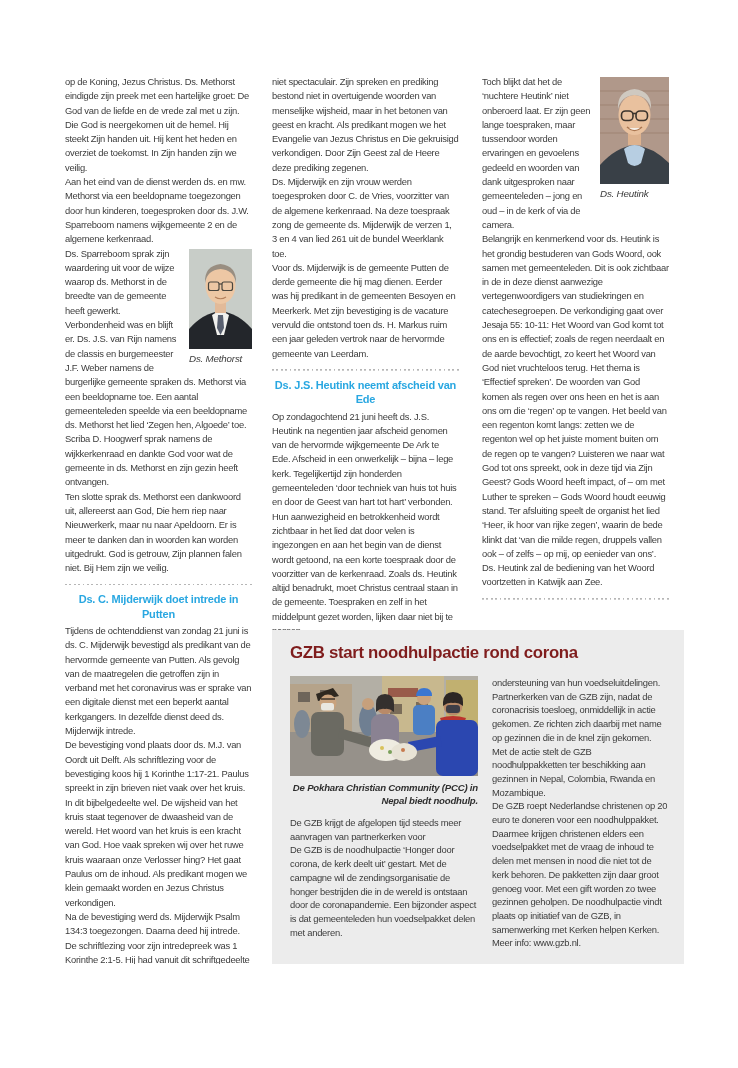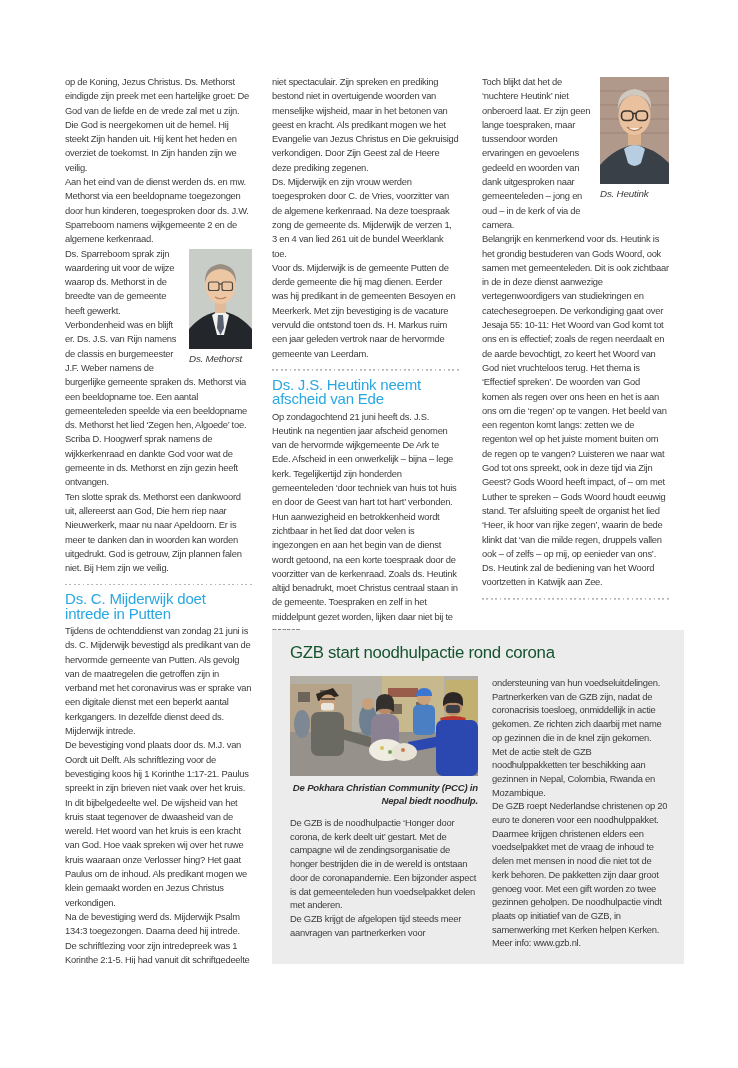--- a/index.html
+++ b/index.html
@@ -10,32 +10,32 @@
   }
   .col { position:absolute; top:75px; width:187px;
          font-size:9.4px; line-height:14.3px; letter-spacing:-0.25px; }
   .col1 { left:65px; }
   .col2 { left:272px; }
   .col3 { left:482px; }
   p { margin:0; }
   .sep { margin:8px 0 7px; height:2px; background-repeat:no-repeat;
          background-position:left center; background-size:100% 1.7px;
          background-image:repeating-linear-gradient(to right,#b6b6b6 0 1.7px, rgba(0,0,0,0) 1.7px 4.4px); }
-  .section-heading { color:#29a7e1; font-weight:normal; font-size:15px;
-                     letter-spacing:-0.2px; margin:1px 0 3px; }
+  .section-heading { color:#29a7e1; font-weight:bold; font-size:11px;
+                     letter-spacing:-0.2px; margin:1px 0 3px;text-align:center; }
   .float-photo { float:right; margin:2px 0 3px 8px; width:63px; }
   .float-photo-wide { float:right; margin:2px 0 4px 8px; width:69px; }
   .float-photo svg, .float-photo-wide svg { display:block; }
   .photo-caption { font-style:italic; font-size:9.8px; line-height:12px;
                    letter-spacing:-0.2px; color:#3c3c3c; margin-top:4px; }
   .clear { clear:both; }
 
   .gzb-box { position:absolute; left:272px; top:630px; width:412px; height:352px;
              background:#ececec; box-sizing:border-box; padding:13px 16px 10px 18px; }
-  .gzb-title { color:#14532d; font-weight:normal; font-size:16.8px;
+  .gzb-title { color:#7f1d1d; font-weight:bold; font-size:16.8px;
                letter-spacing:-0.3px; margin:0 0 13px 0; }
   .gzb-cols { display:flex; gap:14px; }
   .gzb-left { width:188px; }
   .gzb-right { width:176px; font-size:9.4px; line-height:13.7px; letter-spacing:-0.25px; }
   .gzb-left .bodytext { font-size:9.4px; line-height:13.7px; letter-spacing:-0.25px; margin-top:9px; }
   .gzb-caption { font-style:italic; font-weight:bold; font-size:9.6px; line-height:12.5px;
                  letter-spacing:-0.2px; margin-top:6px; color:#2f2f2f;text-align:right; }
   .gzb-photo svg { display:block; }
 
   .footer { position:absolute; top:1024px; left:12px; width:738px; height:16px;
@@ -161,22 +161,22 @@
             <path d="M150,60 L118,66 L120,76 L152,70 Z" fill="#2b47b0"></path>
             <ellipse cx="96" cy="74" rx="17" ry="11" fill="#efece1"></ellipse>
             <ellipse cx="114" cy="76" rx="13" ry="9" fill="#e8e3d5"></ellipse>
             <circle cx="92" cy="72" r="2" fill="#d9c25a"></circle>
             <circle cx="100" cy="76" r="2" fill="#7aa05a"></circle>
             <circle cx="113" cy="74" r="2" fill="#c77b4e"></circle>
           </svg>
         </div>
         <div class="gzb-caption">De Pokhara Christian Community (PCC) in Nepal biedt noodhulp.</div>
         <div class="bodytext">
+          <p>De GZB krijgt de afgelopen tijd steeds meer aanvragen van partnerkerken voor</p>
           <p>De GZB is de noodhulpactie ‘Honger door corona, de kerk deelt uit’ gestart. Met de campagne wil de zendingsorganisatie de honger bestrijden die in de wereld is ontstaan door de coronapandemie. Een bijzonder aspect is dat gemeenteleden hun voedselpakket delen met anderen.</p>
-          <p>De GZB krijgt de afgelopen tijd steeds meer aanvragen van partnerkerken voor</p>
         </div>
       </div>
       <div class="gzb-right">
         <p>ondersteuning van hun voedseluitdelingen. Partnerkerken van de GZB zijn, nadat de coronacrisis toesloeg, onmiddellijk in actie gekomen. Ze richten zich daarbij met name op gezinnen die in de knel zijn gekomen.</p>
         <p>Met de actie stelt de GZB noodhulppakketten ter beschikking aan gezinnen in Nepal, Colombia, Rwanda en Mozambique.</p>
         <p>De GZB roept Nederlandse christenen op 20 euro te doneren voor een noodhulppakket. Daarmee krijgen christenen elders een voedselpakket met de vraag de inhoud te delen met mensen in nood die niet tot de kerk behoren. De pakketten zijn daar groot genoeg voor. Met een gift worden zo twee gezinnen geholpen. De noodhulpactie vindt plaats op initiatief van de GZB, in samenwerking met Kerken helpen Kerken.</p>
         <p>Meer info: www.gzb.nl.</p>
       </div>
     </div>
   </div>

